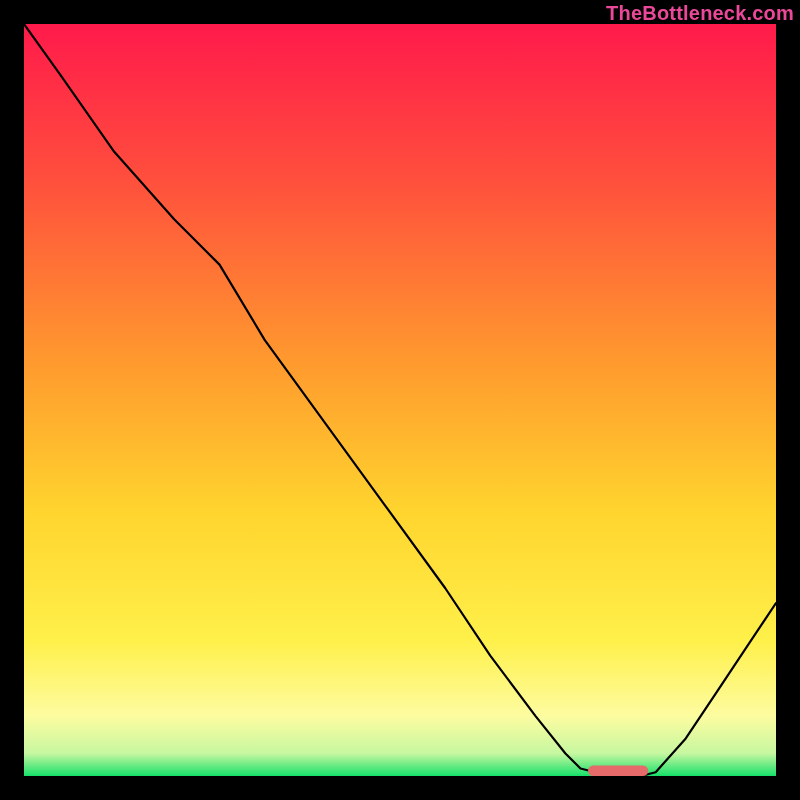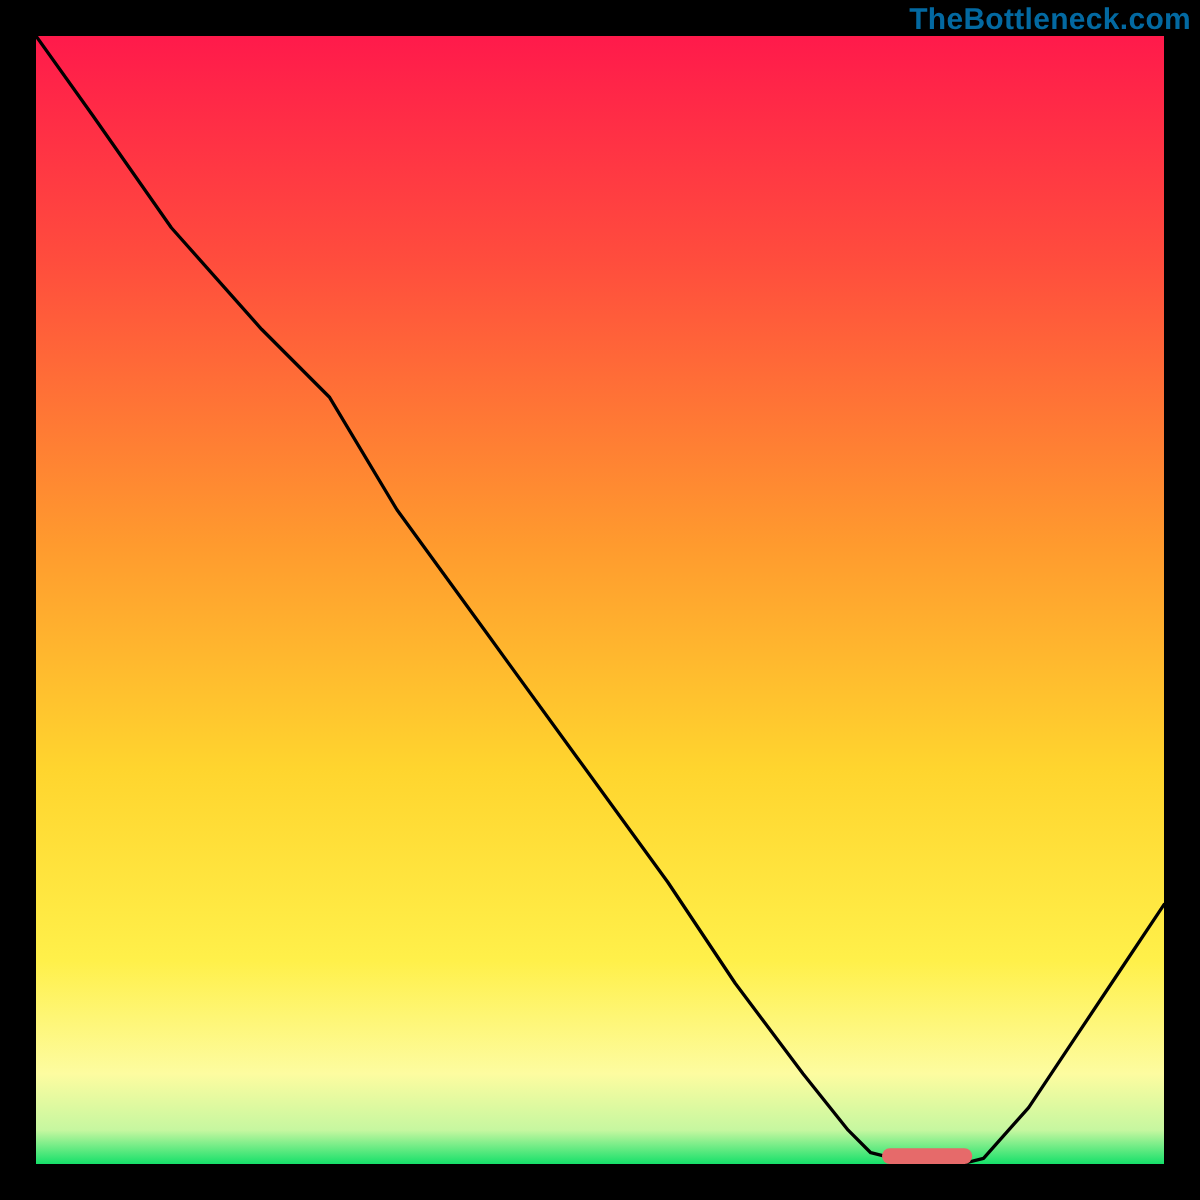--- a/index.html
+++ b/index.html
@@ -26,21 +26,21 @@
     width: 752px;
     height: 752px;
     display: block;
   }
   .watermark {
     position: absolute;
     top: 2px;
     right: 6px;
     font-size: 20px;
     font-weight: 600;
-    color: #0369a1;
+    color: #ec4899;
     letter-spacing: 0.2px;
     user-select: none;
   }
 </style>
 </head>
 <body>
 
 <div class="frame">
   <svg class="plot" viewBox="0 0 752 752" preserveAspectRatio="none">
     <defs>

